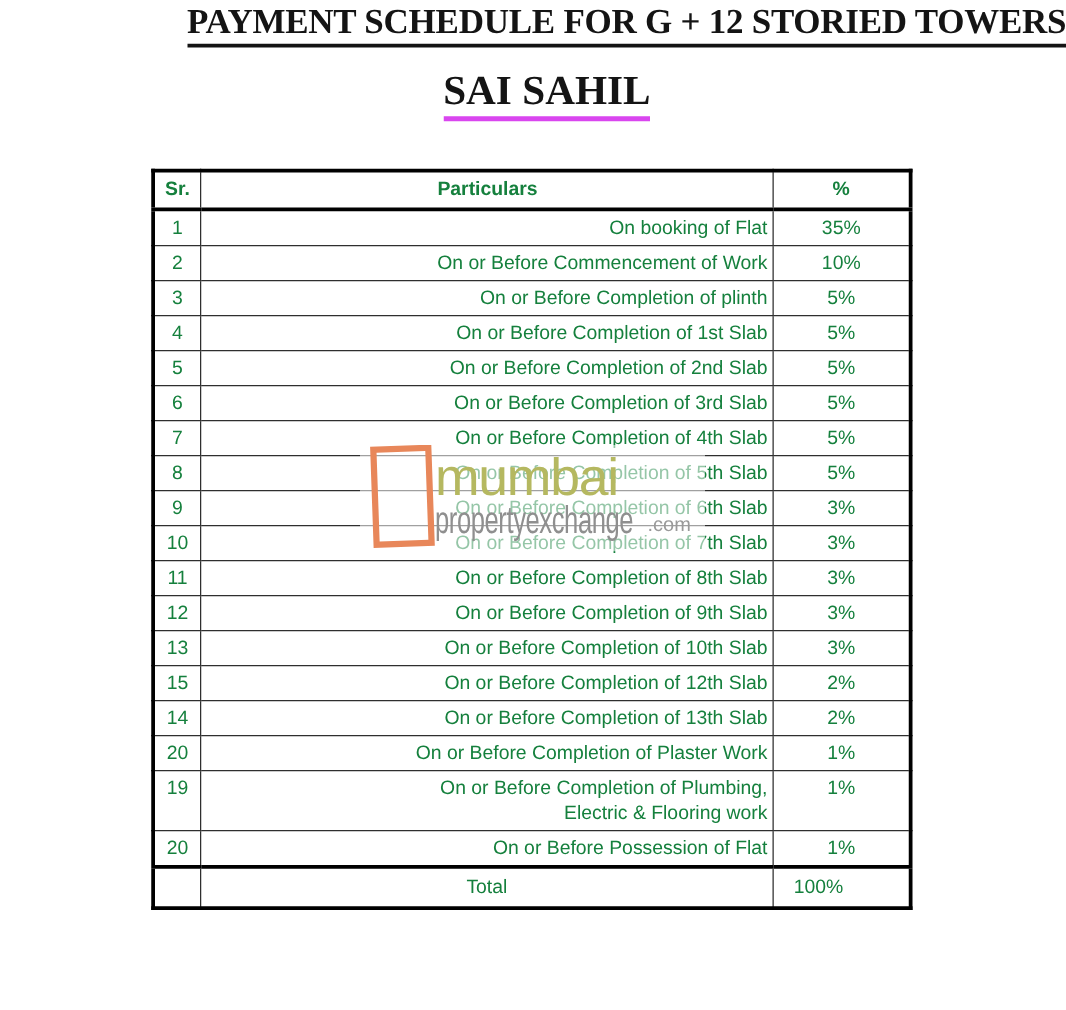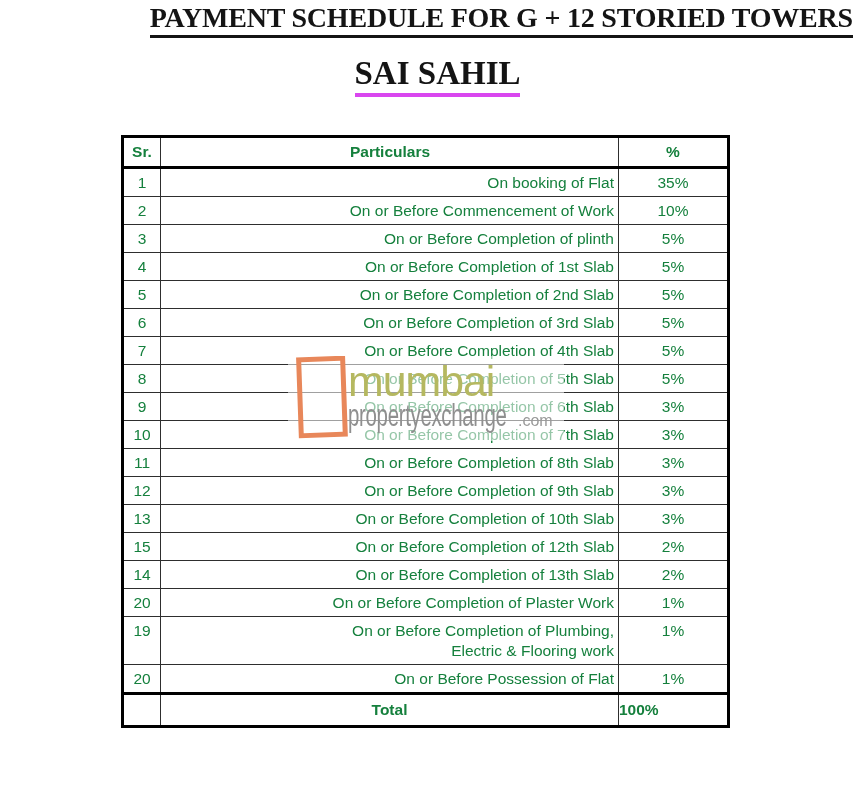--- a/index.html
+++ b/index.html
@@ -93,22 +93,22 @@
   .c-sr  { text-align: center; }
   .c-part {
     text-align: right;
     padding-left: 5px !important;
     white-space: pre-line;
   }
   .c-pct { text-align: center; }
 
   table.payment tfoot td {
     border-top: 3px solid #000000;
-    font-weight: 700;
-    padding: 5px 0;
+    font-weight: 400;
+    padding: 5px 16px;
   }
   .total-label { text-align: center; }
   .total-pct   { text-align: left; }
 
   
   .watermark {
     position: absolute;
     left: 288px;
     top: 356px;
     width: 276px;

